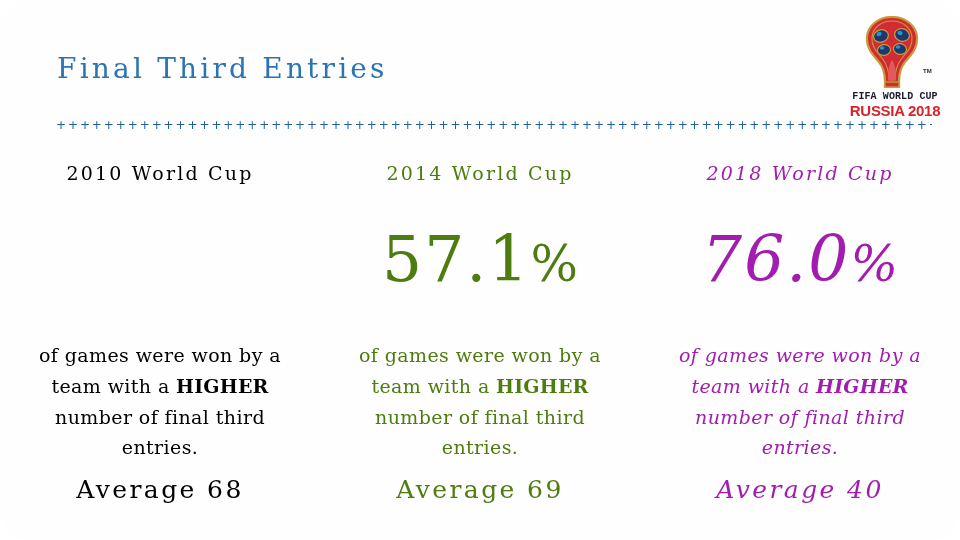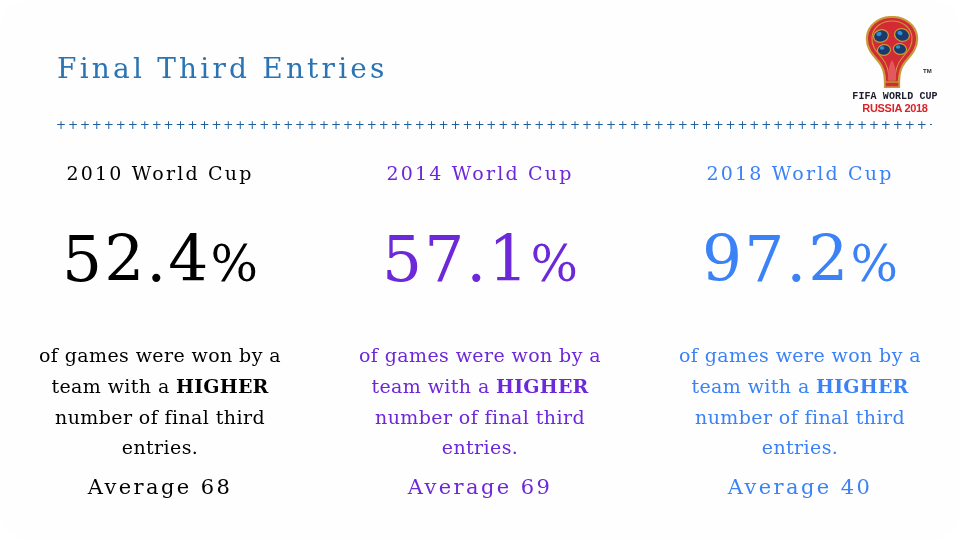--- a/index.html
+++ b/index.html
@@ -73,21 +73,21 @@
     color: #1b1b2e;
     white-space: nowrap;
   }
   .fifa-logo .line2 {
     position: absolute;
     left: 0px;
     top: 86px;
     width: 100px;
     text-align: center;
     font-family: "Liberation Sans", sans-serif;
-    font-size: 11px;
+    font-size: 15px;
     font-weight: bold;
     letter-spacing: -0.3px;
     color: #d8232a;
     white-space: nowrap;
   }
 
   
   .divider {
     position: absolute;
     left: 56px;
@@ -163,21 +163,21 @@
     font-weight: bold;
     letter-spacing: 0.2px;
   }
 
   .col-avg {
     position: absolute;
     top: 325px;
     left: 0;
     width: 100%;
     font-family: "DejaVu Serif", serif;
-    font-size: 21px;
+    font-size: 25px;
     letter-spacing: 2.4px;
     white-space: nowrap;
   }
 </style>
 </head>
 <body>
 
 <div class="slide">
 
   <div class="page-title" style="color: rgb(42, 116, 180);">Final Third Entries</div>
@@ -201,34 +201,33 @@
     <div class="line1" style="color: rgb(27, 27, 46);">FIFA WORLD CUP</div>
     <div class="line2" style="color: rgb(216, 35, 42);">RUSSIA 2018</div>
   </div>
 
   <div class="divider" style="color: rgb(31, 95, 158);">++++++++++++++++++++++++++++++++++++++++++++++++++++++++++++++++++++++++++++++++++++++++++++++++++++++++++++++++++++++++++++</div>
 
   <div class="columns">
 
     <div class="col" style="color: #000000;">
       <div class="col-header">2010 World Cup</div>
-      <div class="col-stat"><span>52.4</span><span class="pct">%</span></div>
       <div class="col-desc"><span>of games were won by a team with a </span><b>HIGHER</b><span> number of final third entries.</span></div>
       <div class="col-avg">Average 68</div>
     </div>
 
-    <div class="col" style="color: #6d28d9;">
+    <div class="col" style="color: #4d7c0f;">
       <div class="col-header">2014 World Cup</div>
       <div class="col-stat"><span>57.1</span><span class="pct">%</span></div>
       <div class="col-desc"><span>of games were won by a team with a </span><b>HIGHER</b><span> number of final third entries.</span></div>
       <div class="col-avg">Average 69</div>
     </div>
 
-    <div class="col" style="color: #3b82f6;">
+    <div class="col" style="color: #a21caf; font-style: italic;">
       <div class="col-header">2018 World Cup</div>
-      <div class="col-stat"><span>97.2</span><span class="pct">%</span></div>
+      <div class="col-stat"><span>76.0</span><span class="pct">%</span></div>
       <div class="col-desc"><span>of games were won by a team with a </span><b>HIGHER</b><span> number of final third entries.</span></div>
       <div class="col-avg">Average 40</div>
     </div>
 
   </div>
 
 </div>
 
 </body></html>

